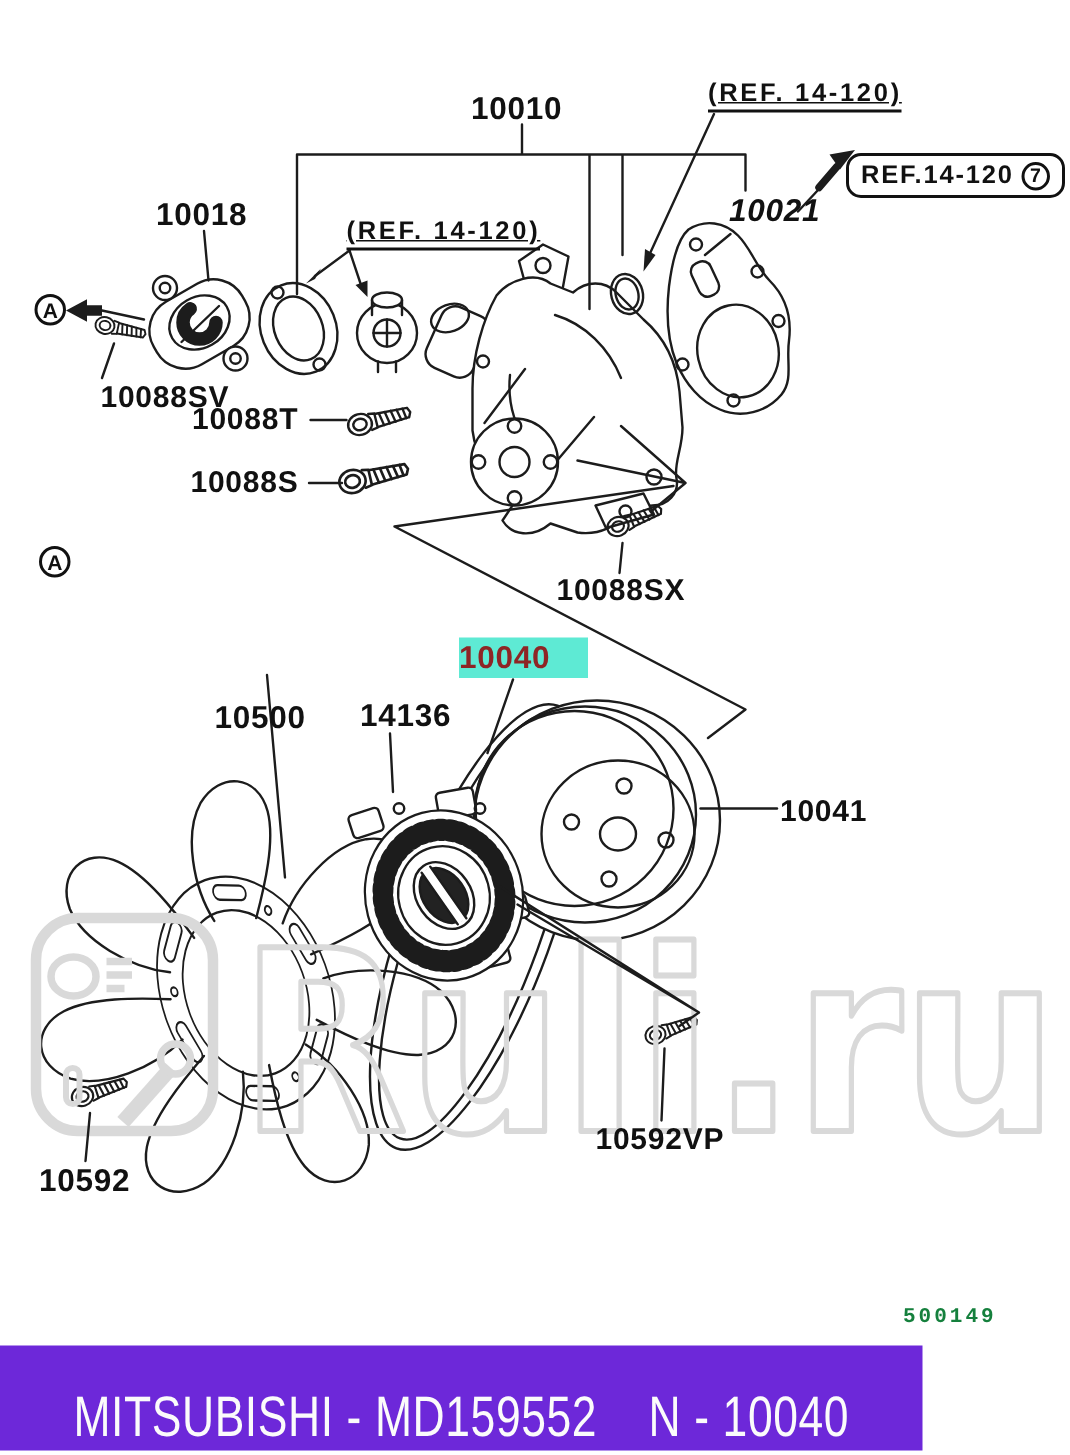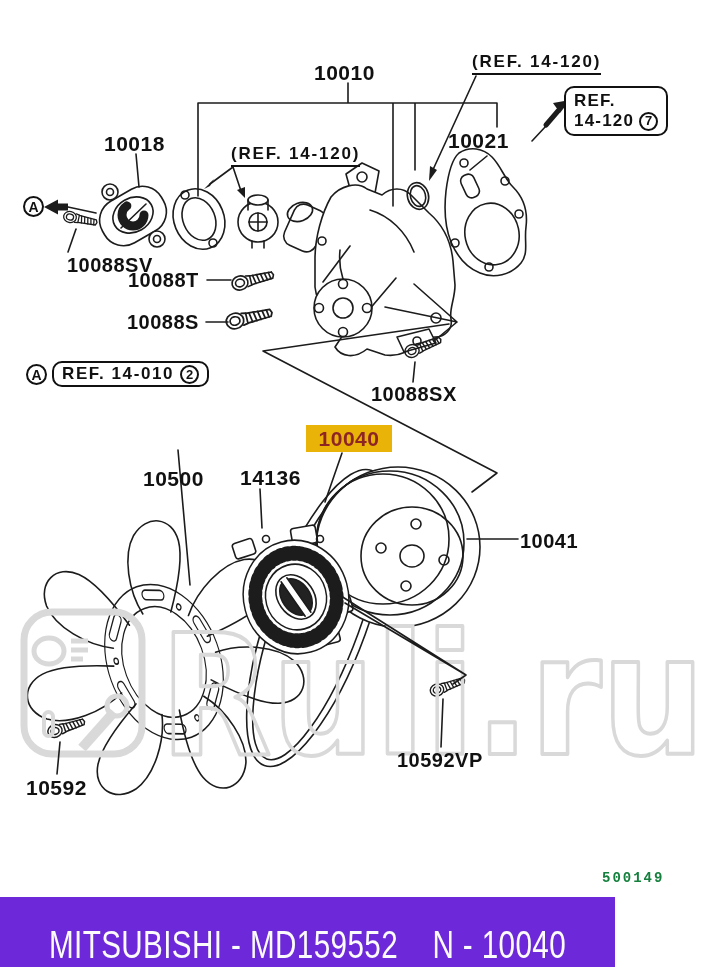--- a/index.html
+++ b/index.html
@@ -4,34 +4,34 @@
 <style>
   html,body{margin:0;padding:0;background:#fff;}
   #stage{position:relative;width:713px;height:970px;background:#fff;overflow:hidden;
          font-family:"Liberation Sans",sans-serif;color:#1a1a1a;}
   #art{position:absolute;left:0;top:0;width:713px;height:970px;}
   #art *{vector-effect:none;}
   .ln{stroke:#1c1c1c;fill:none;stroke-width:1.6;stroke-linecap:round;stroke-linejoin:round;}
   .lbl{position:absolute;font-weight:700;font-size:21px;letter-spacing:.5px;white-space:nowrap;color:#111;}
   .lbl.small{font-size:20px;}
   .ref{position:absolute;font-weight:700;font-size:17px;letter-spacing:1.8px;white-space:nowrap;
-       border-bottom:2px solid #111;padding-bottom:1px;color:#111;}
+       border-bottom:2px solid #111;padding-bottom:1px;color:#111;text-decoration:underline;}
   .refbox{position:absolute;border:2px solid #111;border-radius:10px;background:#fff;
           font-weight:700;font-size:17px;letter-spacing:1.6px;color:#111;
           display:flex;align-items:center;padding:1px 8px;white-space:nowrap;}
-  .refbox.two{flex-direction:column;align-items:flex-start;letter-spacing:1.2px;line-height:20px;padding:3px 8px;}
+  .refbox.two{flex-direction:row;align-items:flex-start;letter-spacing:1.2px;line-height:20px;padding:3px 8px;margin-top:16px;}
   .circ{display:inline-flex;width:19px;height:19px;border:2px solid #111;border-radius:50%;
         align-items:center;justify-content:center;font-size:13px;font-weight:700;letter-spacing:0;
         box-sizing:border-box;background:#fff;}
   .circA{position:absolute;width:21px;height:21px;border:2px solid #111;border-radius:50%;
          display:flex;align-items:center;justify-content:center;font-size:14px;font-weight:700;
          box-sizing:border-box;background:#fff;color:#111;}
   .rowline{display:inline-flex;align-items:center;gap:5px;}
-  #hl10040{position:absolute;left:306px;top:425px;width:86px;height:27px;background:#eab308;
-           display:flex;align-items:center;justify-content:center;font-weight:700;font-size:21px;
+  #hl10040{position:absolute;left:306px;top:425px;width:86px;height:27px;background:#5eead4;
+           display:flex;align-items:center;justify-content:flex-start;font-weight:700;font-size:21px;
            letter-spacing:.5px;color:#8e2525;}
   #code{position:absolute;left:602px;top:870px;font-family:"Liberation Mono",monospace;
         font-weight:700;font-size:14px;letter-spacing:2px;color:#15803d;}
   #footer{position:absolute;left:0;top:897px;width:615px;height:70px;background:#6d28d9;
           display:flex;align-items:flex-end;justify-content:center;}
   #footer .inner{display:flex;gap:44px;transform:scaleX(.78);transform-origin:center;
           color:#fbfbfb;font-size:38px;font-weight:400;letter-spacing:.5px;white-space:nowrap;}
 </style>
 </head>
 <body>
@@ -282,33 +282,29 @@
     <span class="rowline">
       <span>14-120</span>
       <span class="circ">7</span>
     </span>
   </div>
 
   <div class="lbl" style="left:104px;top:132px;">10018</div>
 
   <div class="ref" style="left:231px;top:144px;">(REF. 14-120)</div>
 
-  <div class="lbl" style="left:448px;top:129px;">10021</div>
+  <div class="lbl" style="left:486px;top:129px;font-style:italic;">10021</div>
 
   <div class="circA" style="left:23px;top:196px;">A</div>
 
   <div class="lbl small" style="left:26px;top:254px;margin-left:41px;">10088SV</div>
   <div class="lbl small" style="left:128px;top:269px;">10088T</div>
   <div class="lbl small" style="left:127px;top:311px;">10088S</div>
 
   <div class="circA" style="left:26px;top:364px;">A</div>
-  <div class="refbox" style="left:52px;top:361px;gap:6px;">
-    <span>REF. 14-010</span>
-    <span class="circ">2</span>
-  </div>
 
   <div class="lbl small" style="left:371px;top:383px;">10088SX</div>
 
   <div class="lbl" style="left:143px;top:427px;margin-top:40px;">10500</div>
 
   <div id="hl10040">
     <span>10040</span>
   </div>
 
   <div class="lbl" style="left:240px;top:466px;">14136</div>

